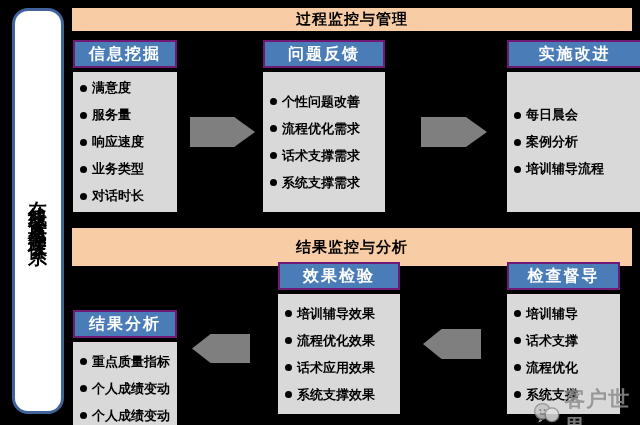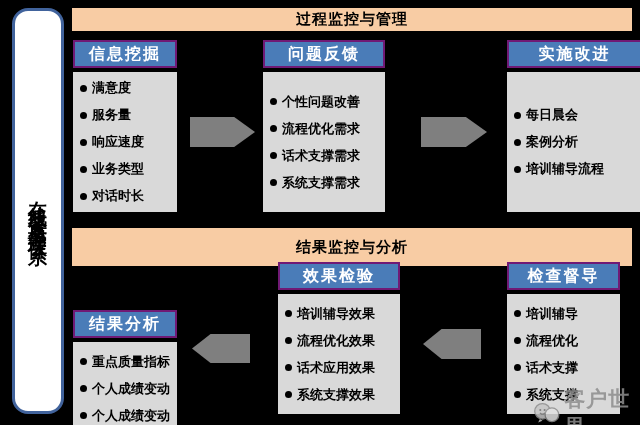--- a/index.html
+++ b/index.html
@@ -183,25 +183,25 @@
   </div>
   <div class="col row-bottom" id="col-r2">
     <div class="hdr">检查督导</div>
     <div class="bodybox">
         <div class="item">
           <span class="dot"></span>
           <span>培训辅导</span>
         </div>
         <div class="item">
           <span class="dot"></span>
+          <span>话术支撑</span>
+        </div>
+        <div class="item">
+          <span class="dot"></span>
           <span>流程优化</span>
-        </div>
-        <div class="item">
-          <span class="dot"></span>
-          <span>话术支撑</span>
         </div>
         <div class="item">
           <span class="dot"></span>
           <span>系统支撑</span>
         </div>
       </div>
   </div>
 
   <div class="arrow arrow-right" id="arrow-p1"></div>
   <div class="arrow arrow-right" id="arrow-p2"></div>

